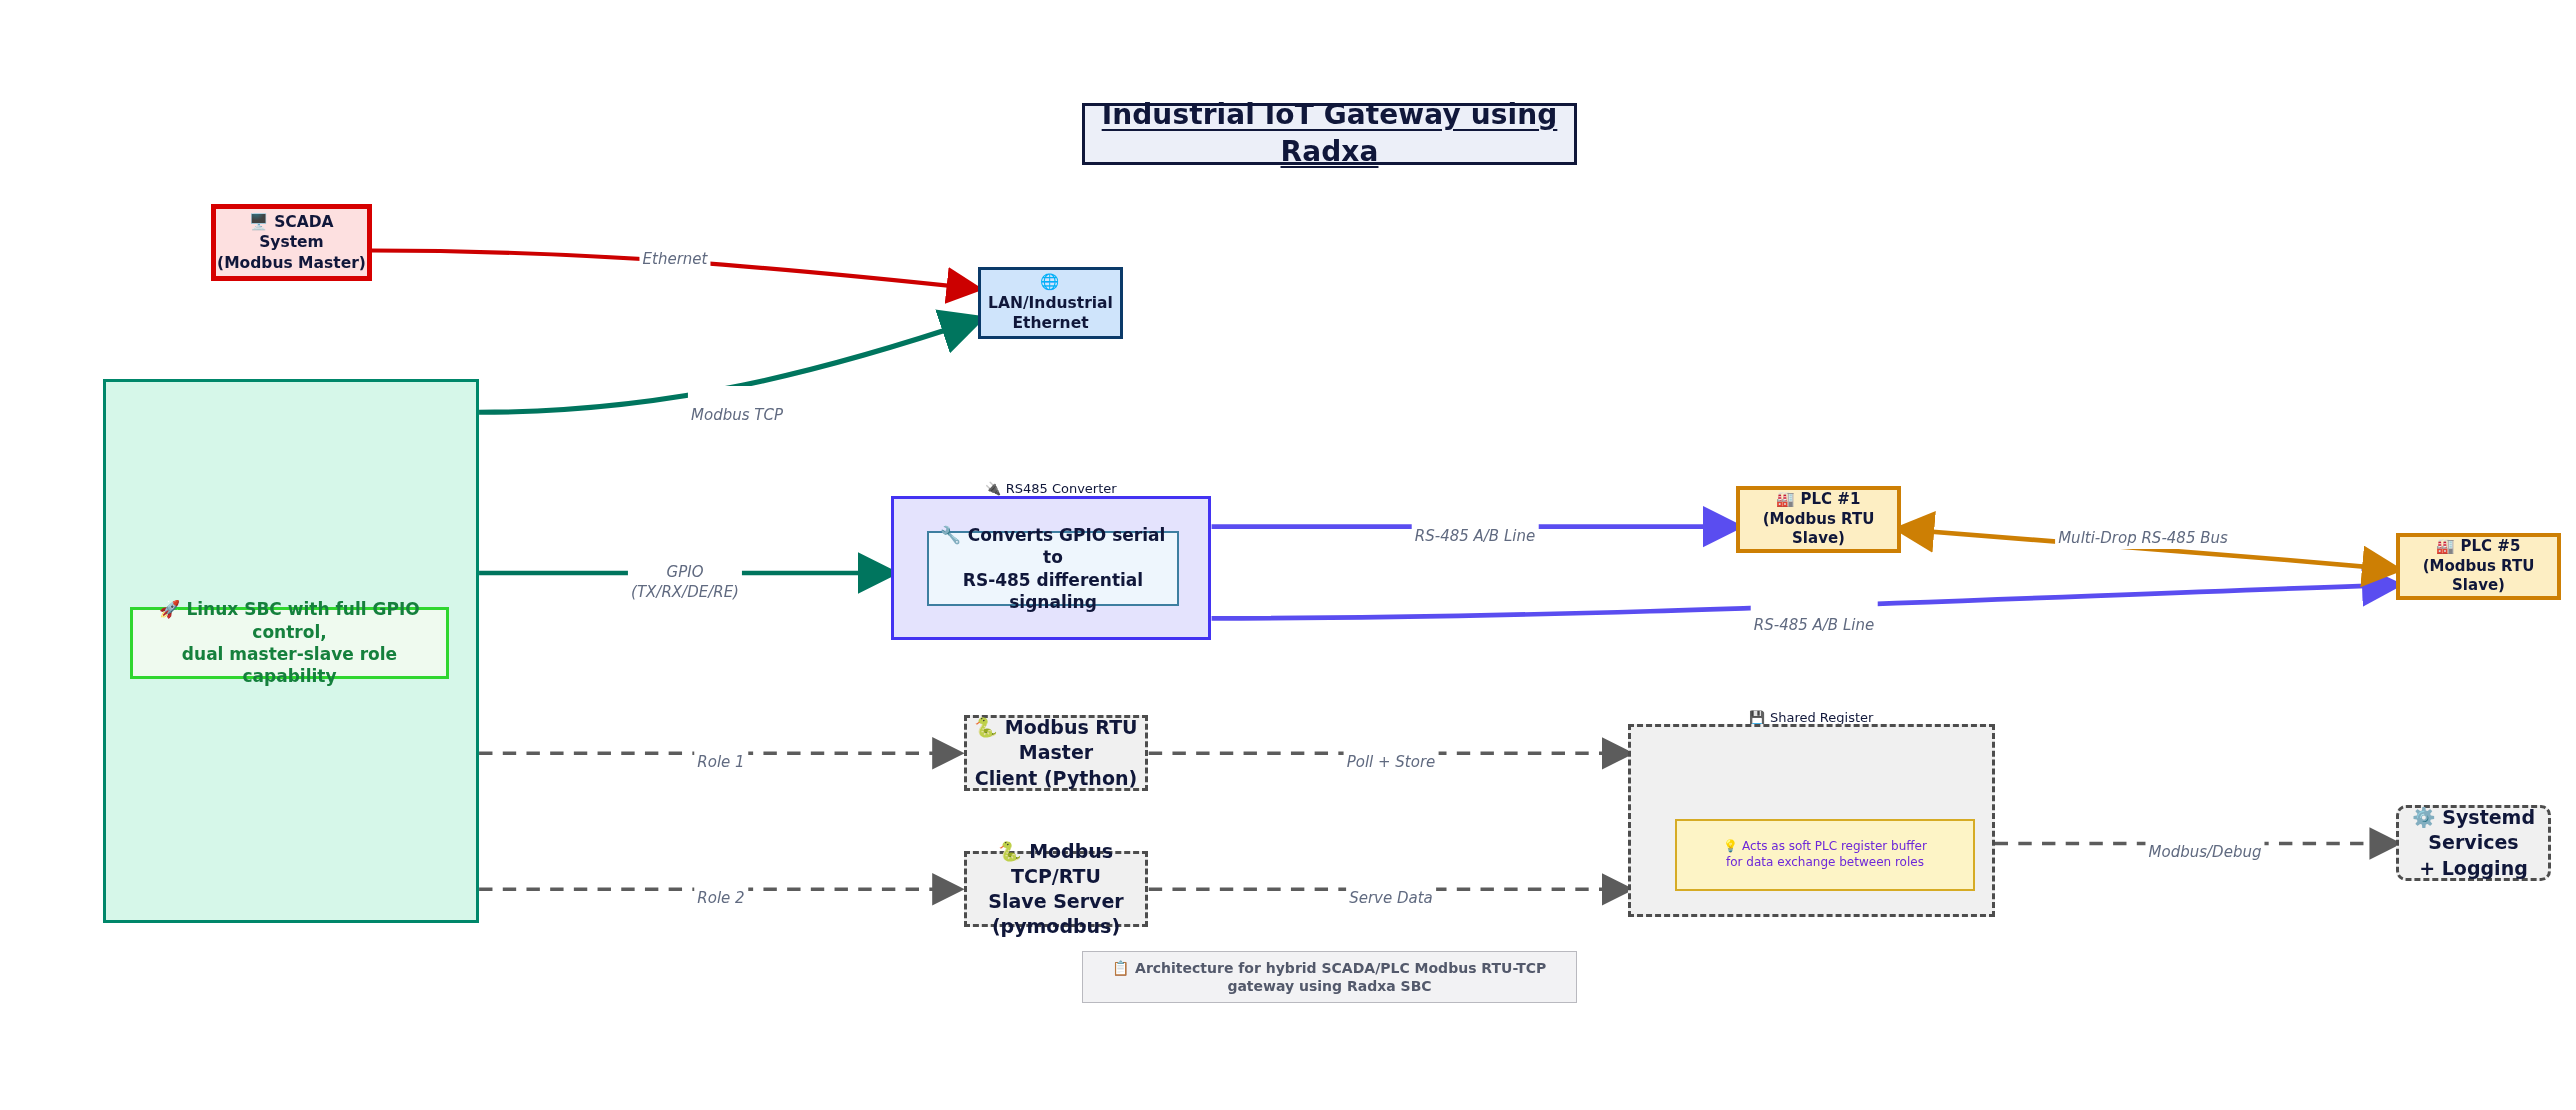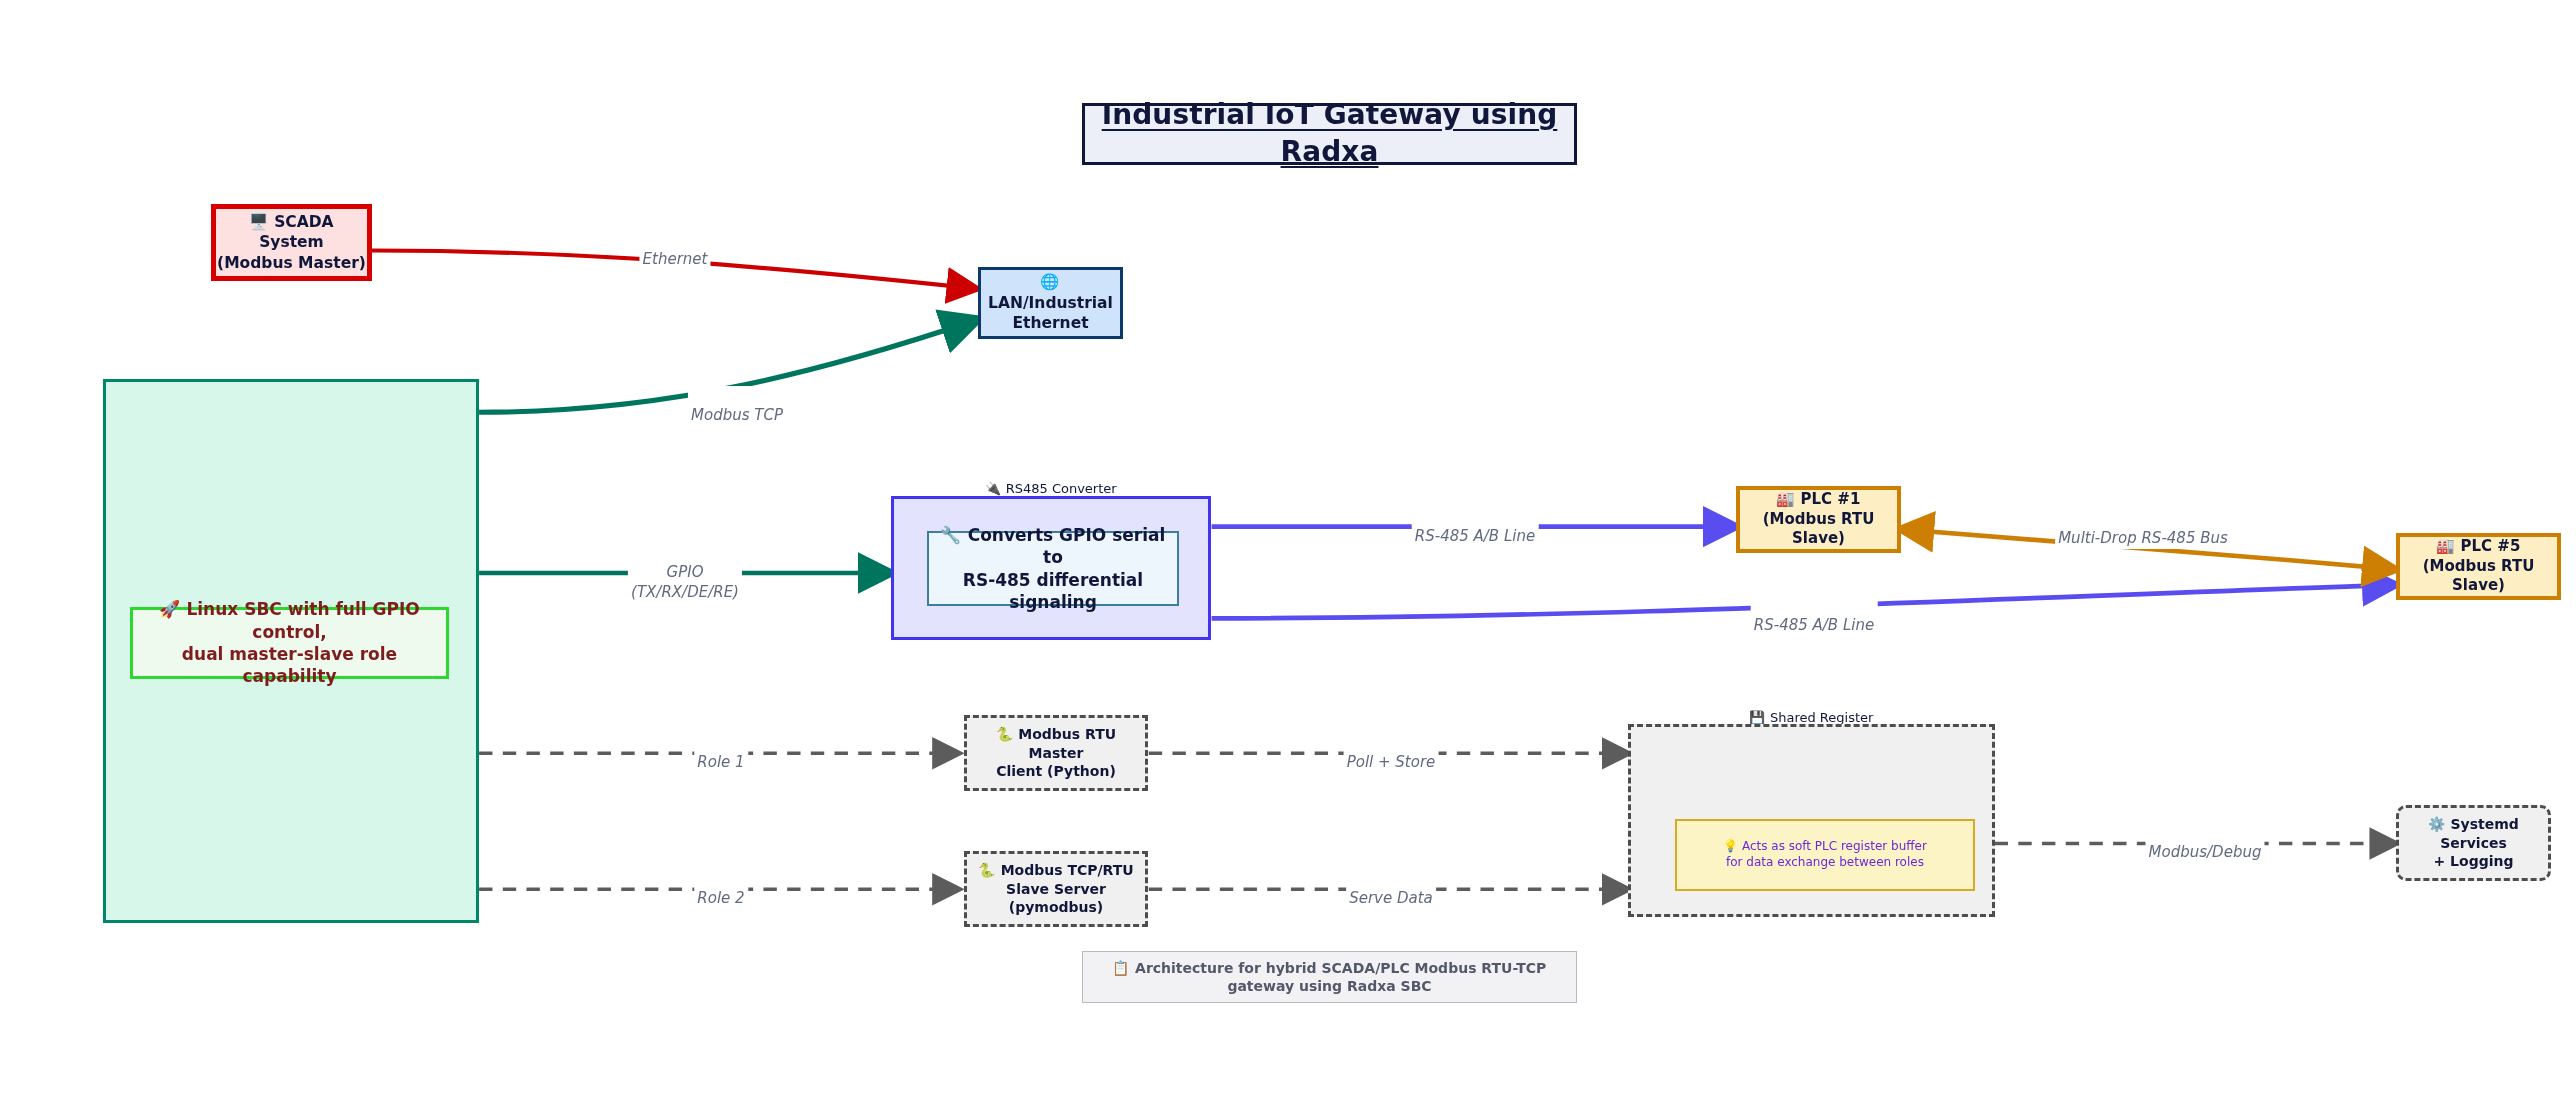--- a/index.html
+++ b/index.html
@@ -25,36 +25,36 @@
 
   
   .lan{border:3.6px solid #0b3a69;background:#cfe4fb;}
   .lan .lbl{font-size:15.5px;font-weight:bold;color:#10173a;}
 
   
   .sg-gateway{border:3.6px solid #00876a;background:#d6f7e9;}
   .sg-title{position:absolute;text-align:center;color:#10173a;font-weight:bold;
         font-size:15.5px;line-height:1.3;white-space:pre-line;}
   .sbc{border:3.1px solid #2fd62f;background:#effaef;}
-  .sbc .lbl{font-size:17px;font-weight:bold;color:#7f1d1d;}
+  .sbc .lbl{font-size:17px;font-weight:bold;color:#15803d;}
 
   
   .sg-rs485{border:3.1px solid #4333f2;background:#e4e3fd;}
   .sg-title-thin{position:absolute;text-align:center;color:#10173a;font-weight:normal;
         font-size:13px;line-height:1.32;white-space:pre-line;}
   .conv{border:2.6px solid #3d7ea0;background:#eef6fd;}
   .conv .lbl{font-size:17px;font-weight:bold;color:#10173a;}
 
   
   .plc{border:4.1px solid #cd7f04;background:#fdeec3;}
   .plc .lbl{font-size:15px;font-weight:bold;color:#10173a;}
 
   
   .dash{border:3.6px dashed #4d4d4d;background:#f0f0f0;}
-  .dash .lbl{font-size:14px;font-weight:bold;color:#10173a;}
+  .dash .lbl{font-size:19px;font-weight:bold;color:#10173a;}
   .sg-dash{border:3.6px dashed #4d4d4d;background:#f0f0f0;}
   .note-yellow{border:2.6px solid #d6ab24;background:#fdf4c6;}
   .note-yellow .lbl{font-size:12px;font-weight:normal;color:#6d28d9;}
 
   
   .caption{border:1px solid #b9b9bf;background:#f2f2f4;}
   .caption .lbl{font-size:14px;font-weight:bold;color:#53596b;}
 
   
   .elabel{position:absolute;transform:translate(-50%,-50%);background:#ffffff;

